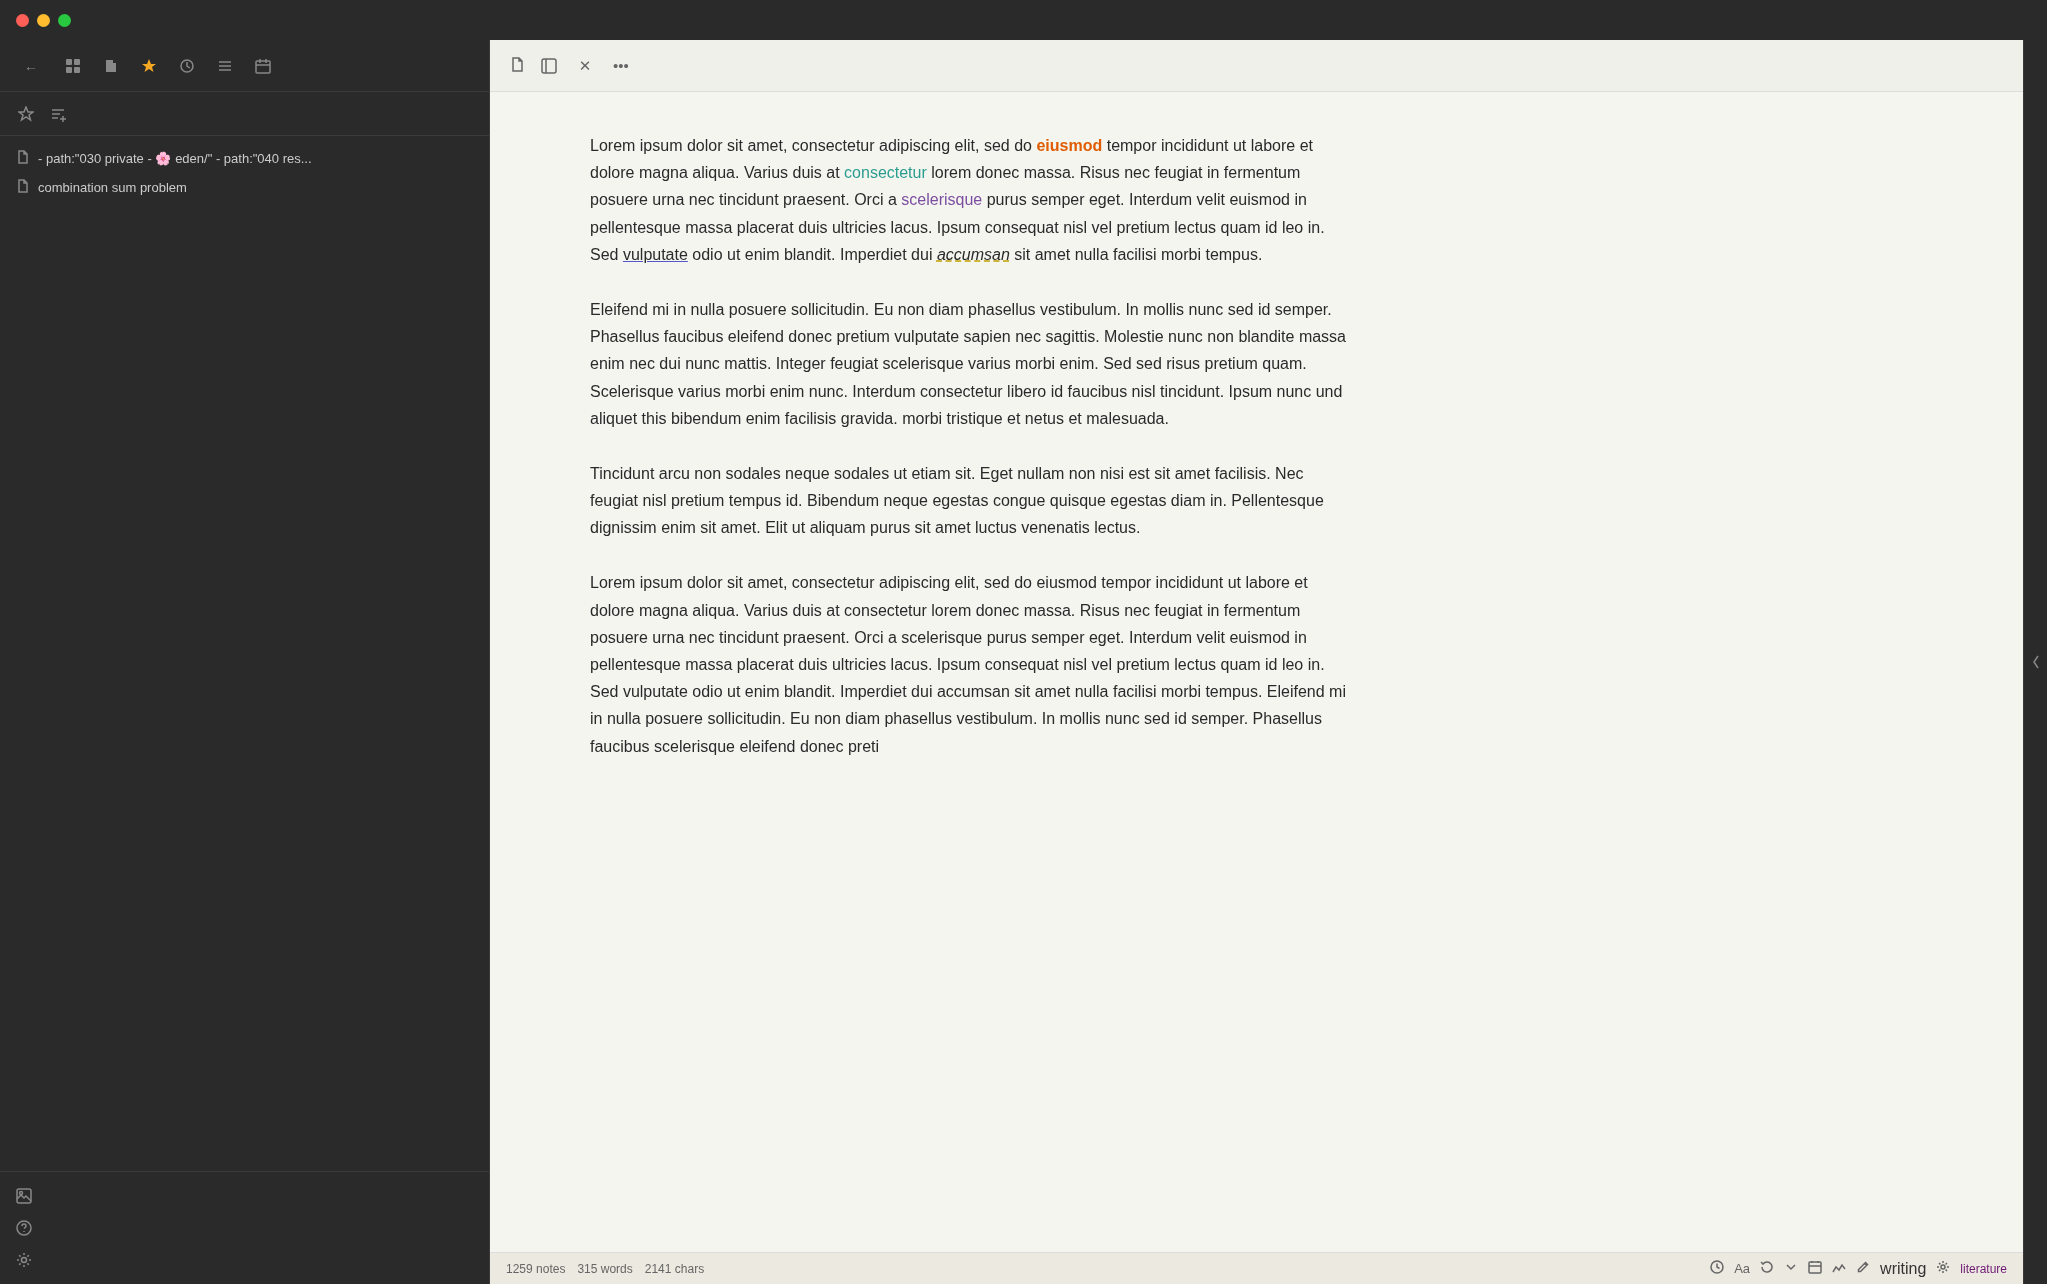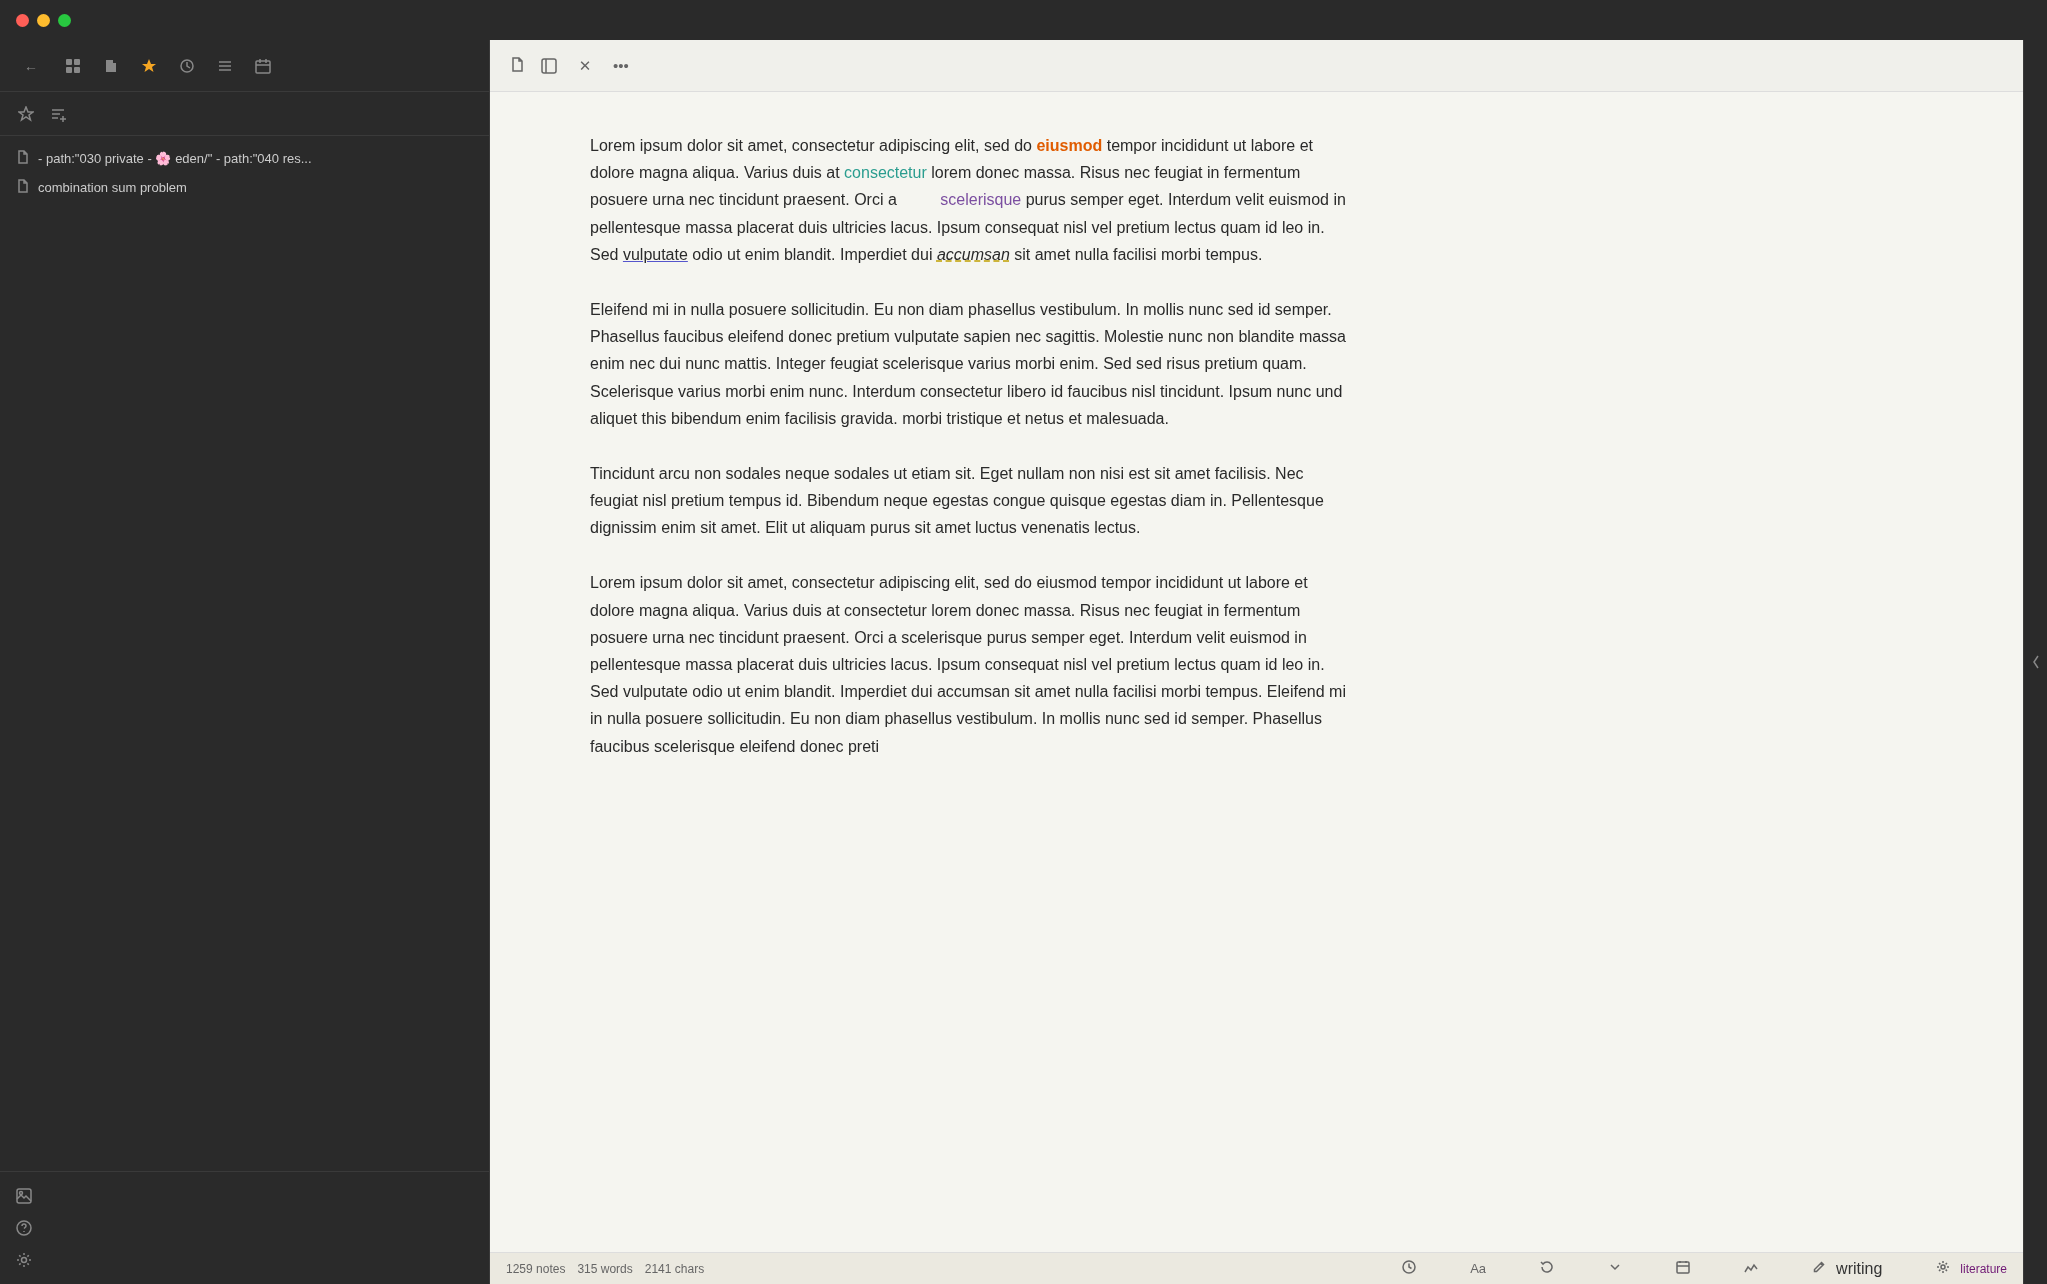--- a/index.html
+++ b/index.html
@@ -195,21 +195,21 @@
     .doc-paragraph {
       font-size: 16px;
       line-height: 1.7;
       color: #2a2a2a;
       margin-bottom: 28px;
       max-width: 760px;
     }
 
     .highlight-orange { color: #e05c00; font-weight: bold; }
     .highlight-teal { color: #2a9d8f; text-align: right; }
-    .highlight-purple { color: #7b4ea0; margin-left: 39px; }
+    .highlight-purple { color: #7b4ea0; }
     .underline-blue { text-decoration: underline; text-decoration-color: #5555cc; color: #2a2a2a; }
     .underline-dashed { text-decoration: underline; text-decoration-style: dashed; text-decoration-color: #c0a000; color: #2a2a2a; font-style: italic; }
 
     
     .status-bar {
       height: 32px;
       background: #ebe9e0;
       border-top: 1px solid #ddd;
       display: flex;
       align-items: center;
@@ -231,21 +231,20 @@
       display: flex;
       align-items: center;
       gap: 10px;
       color: #555;
     }
 
     .status-icon {
       font-size: 13px;
       cursor: pointer;
       color: #666;
-      margin-left: 44px;
     }
 
     .status-writing {
       font-size: 16px;
       color: #333;
       font-weight: 500;
     }
 
     .status-literature {
       font-size: 12px;

